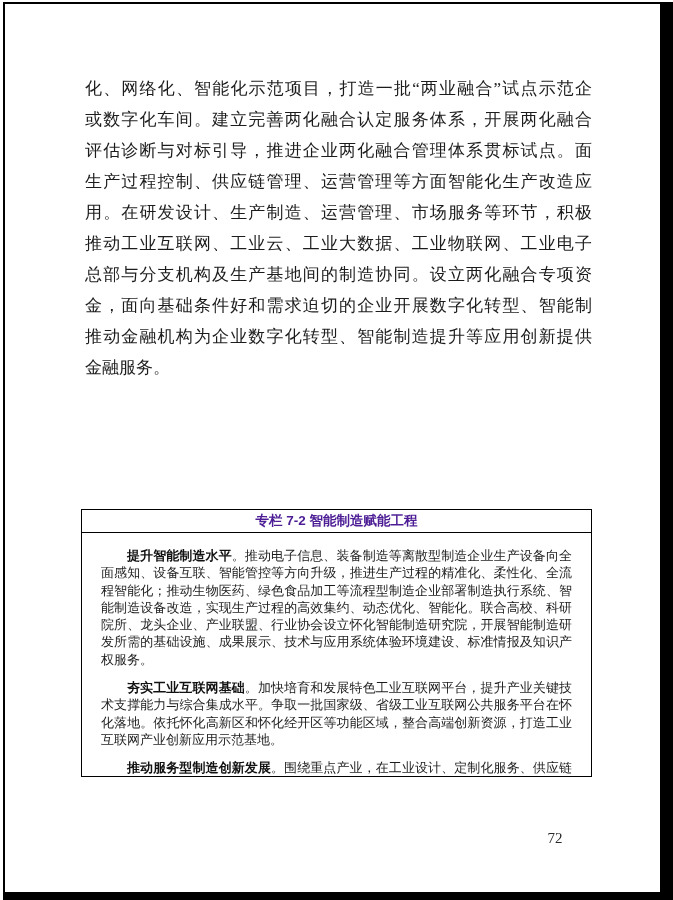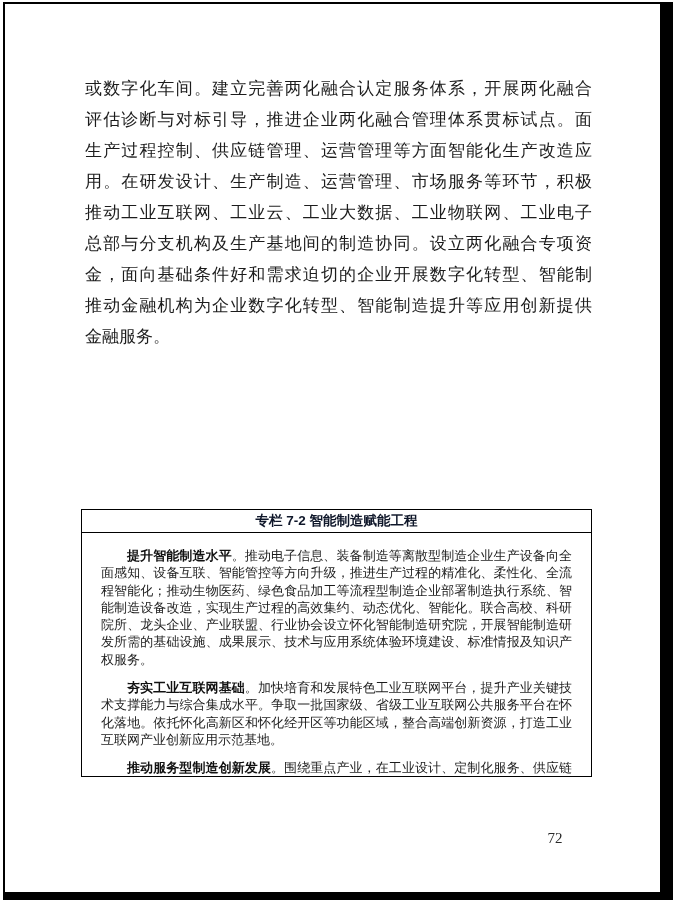--- a/index.html
+++ b/index.html
@@ -43,21 +43,21 @@
     overflow: hidden;
     background: #ffffff;
   }
   .box-title {
     height: 22px; line-height: 22px;
     border-bottom: 1px solid #000000;
     text-align: center;
     font-family: "Liberation Sans", "DejaVu Sans", sans-serif;
     font-weight: bold;
     font-size: 13.5px;
-    color: #0f172a;
+    color: #4c1d95;
   }
   .box-body {
     padding: 3px 8px 0 8px;
   }
   .box-para {
     margin: 11px;
     text-indent: 2em;
     font-size: 13px;
     line-height: 17.3px;
     text-align: justify;
@@ -75,20 +75,21 @@
     color: #2a2a2a;
   }
 </style>
 </head>
 <body>
 
 <div class="scan-frame">
   <div class="page">
 
     <div class="body-text">
+      <div class="line">化、网络化、智能化示范项目，打造一批“两业融合”试点示范企</div>
       <div class="line">或数字化车间。建立完善两化融合认定服务体系，开展两化融合</div>
       <div class="line">评估诊断与对标引导，推进企业两化融合管理体系贯标试点。面</div>
       <div class="line">生产过程控制、供应链管理、运营管理等方面智能化生产改造应</div>
       <div class="line">用。在研发设计、生产制造、运营管理、市场服务等环节，积极</div>
       <div class="line">推动工业互联网、工业云、工业大数据、工业物联网、工业电子</div>
       <div class="line">总部与分支机构及生产基地间的制造协同。设立两化融合专项资</div>
       <div class="line">金，面向基础条件好和需求迫切的企业开展数字化转型、智能制</div>
       <div class="line">推动金融机构为企业数字化转型、智能制造提升等应用创新提供</div>
       <div class="line last">金融服务。</div>
     </div>

